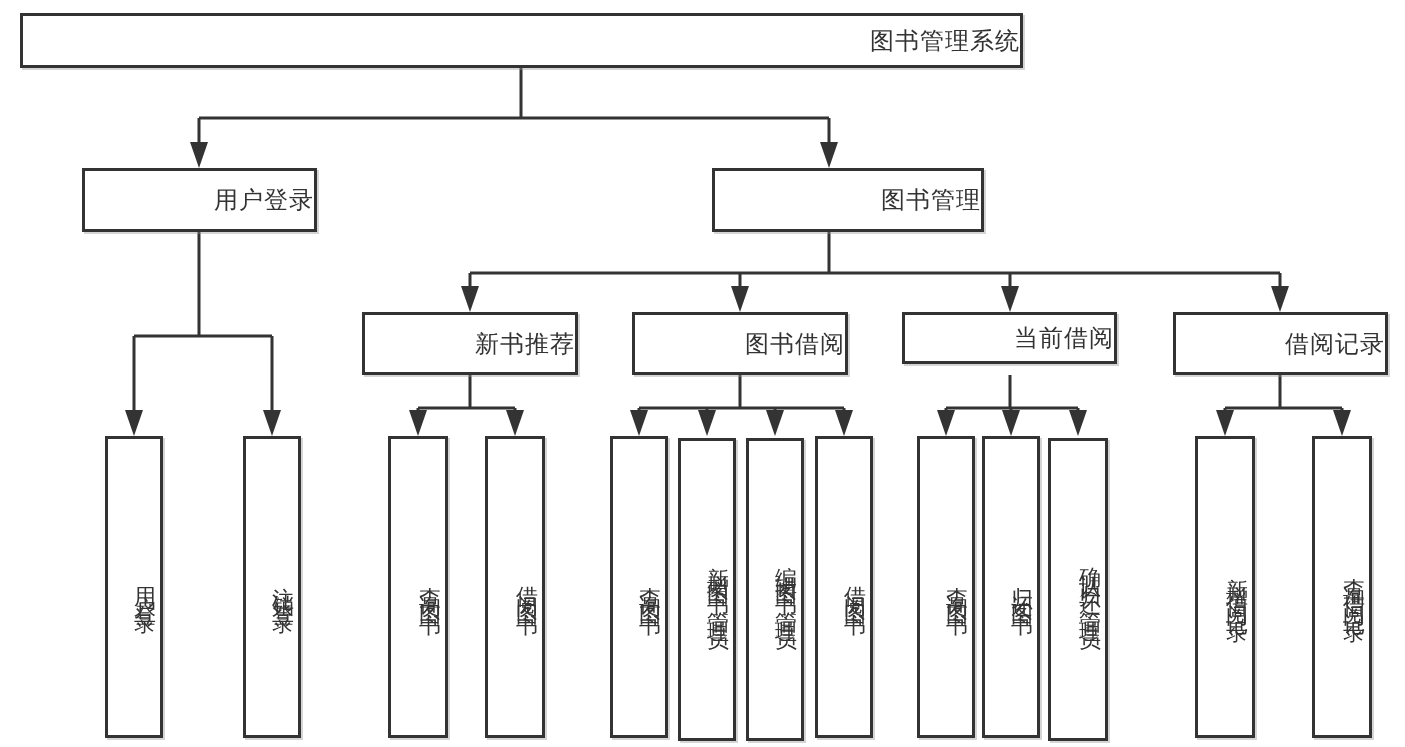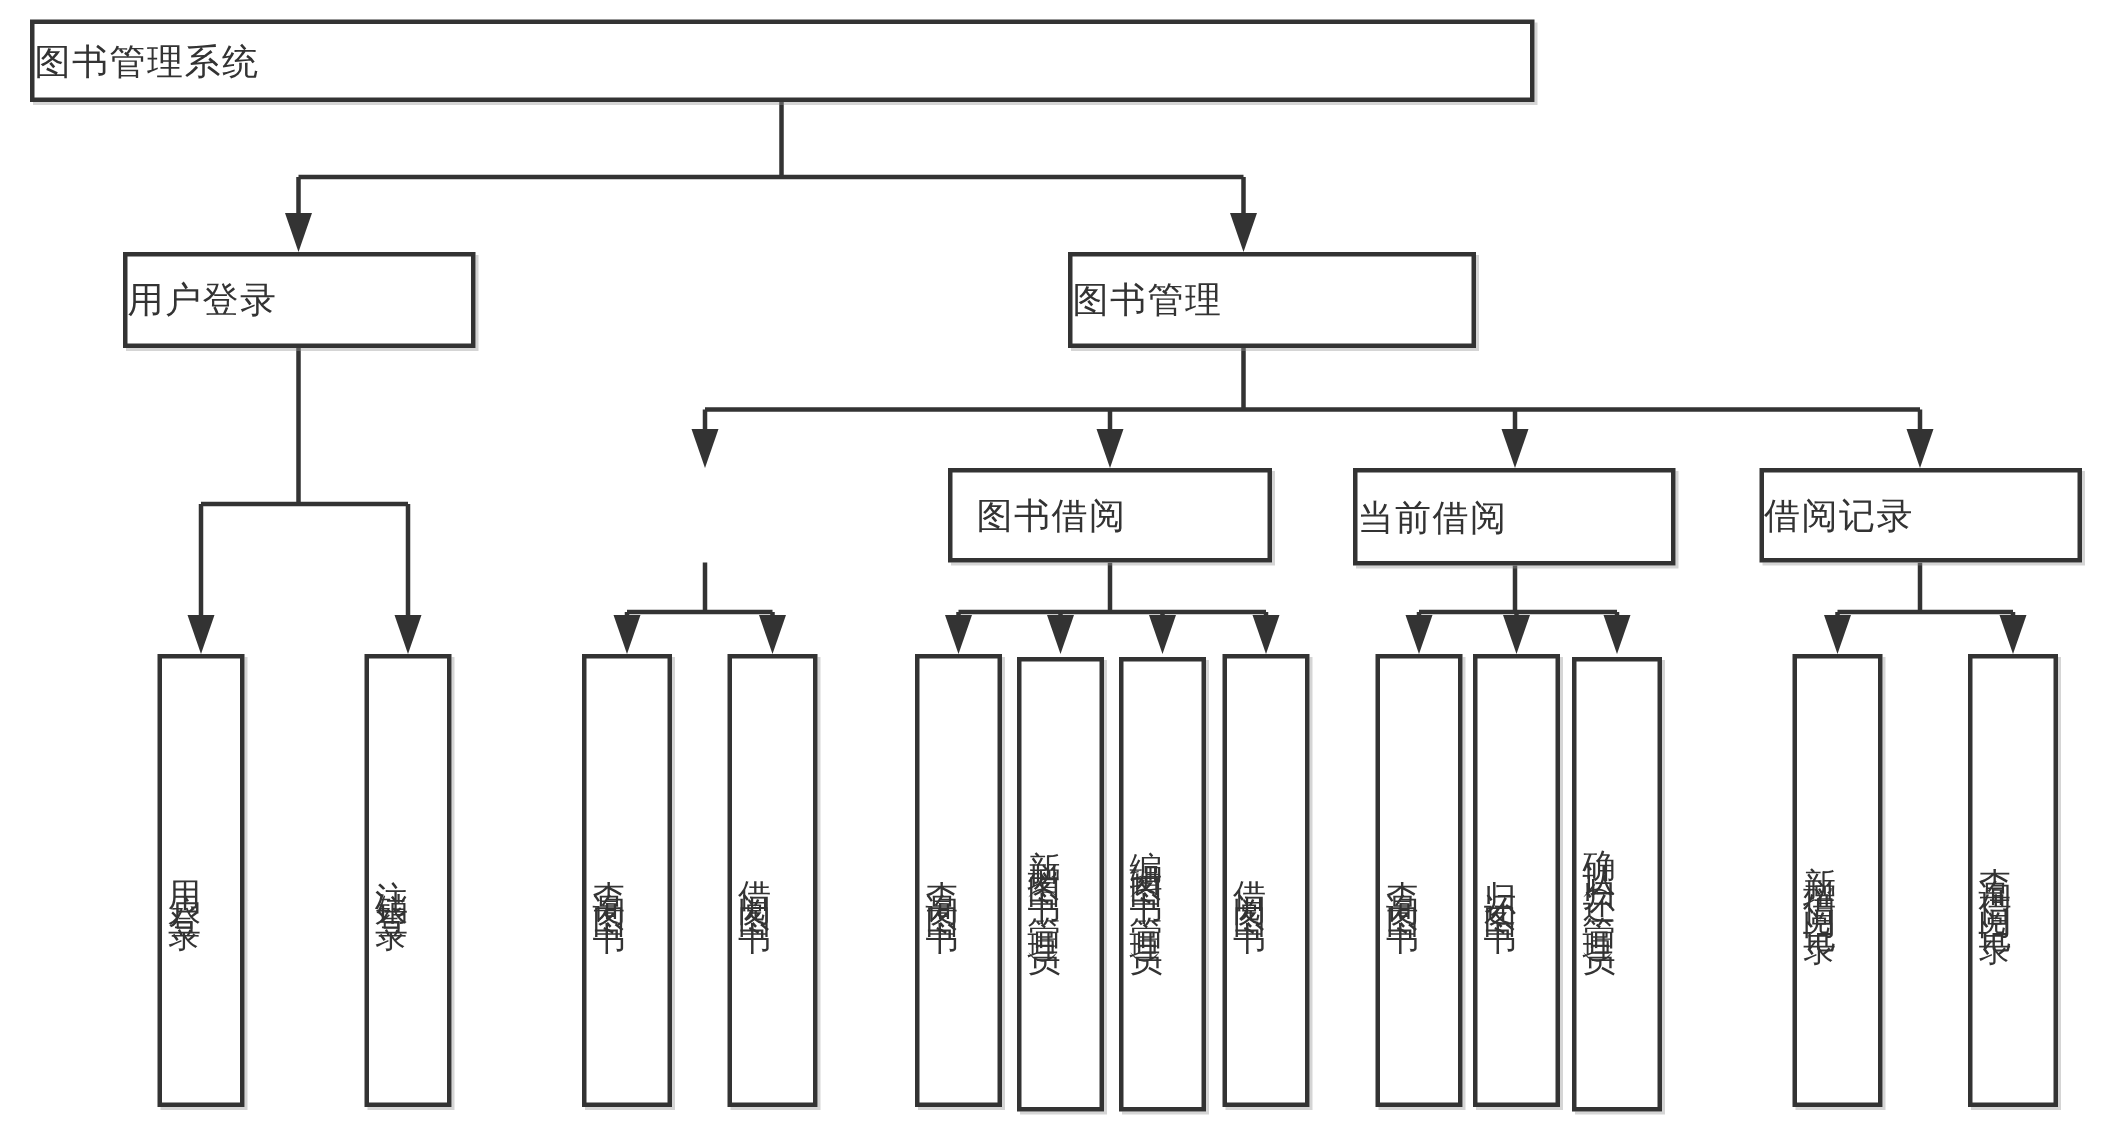--- a/index.html
+++ b/index.html
@@ -17,41 +17,41 @@
     width: 1405px; height: 747px;
     pointer-events: none;
   }
   .node {
     position: absolute;
     box-sizing: border-box;
     border: 3px solid #333333;
     background: #ffffff;
     display: flex;
     align-items: center;
-    justify-content: flex-start;
+    justify-content: flex-end;
     color: #333333;
     font-size: 24px;
     letter-spacing: 1px;
     box-shadow: 2px 2px 0 rgba(150,150,150,0.40);
     white-space: nowrap;
   }
   .leaf { font-size: 22px; }
   .leaf .vtext {
     writing-mode: vertical-rl;
     text-orientation: mixed;
     letter-spacing: 9px;
     white-space: nowrap;
   }
   
   .n-root  { left: 20px;   top: 13px;  width: 1003px; height: 55px; }
   .n-l2a   { left: 82px;   top: 168px; width: 235px;  height: 64px; }
   .n-l2b   { left: 712px;  top: 168px; width: 272px;  height: 64px; }
   .n-l3a   { left: 362px;  top: 312px; width: 216px;  height: 63px; }
   .n-l3b   { left: 632px;  top: 312px; width: 216px;  height: 63px; padding-left: 16px; }
-  .n-l3c   { left: 902px;  top: 312px; width: 215px;  height: 65px; }
+  .n-l3c   { left: 902px;  top: 312px; width: 215px;  height: 52px; }
   .n-l3d   { left: 1173px; top: 312px; width: 215px;  height: 63px; }
   .n-g1a { left: 105px;  top: 436px; width: 58px; height: 302px; }
   .n-g1b { left: 243px;  top: 436px; width: 58px; height: 302px; }
   .n-g2a { left: 388px;  top: 436px; width: 60px; height: 302px; }
   .n-g2b { left: 485px;  top: 436px; width: 60px; height: 302px; }
   .n-g3a { left: 610px;  top: 436px; width: 58px; height: 302px; }
   .n-g3b { left: 678px;  top: 438px; width: 58px; height: 303px; }
   .n-g3c { left: 746px;  top: 438px; width: 58px; height: 303px; }
   .n-g3d { left: 815px;  top: 436px; width: 58px; height: 302px; }
   .n-g4a { left: 917px;  top: 436px; width: 58px; height: 302px; }
@@ -117,20 +117,23 @@
     <span>图书管理系统</span>
   </div>
 
   <div class="node n-l2a">
     <span>用户登录</span>
   </div>
   <div class="node n-l2b">
     <span>图书管理</span>
   </div>
 
+  <div class="node n-l3a">
+    <span>新书推荐</span>
+  </div>
   <div class="node n-l3b">
     <span>图书借阅</span>
   </div>
   <div class="node n-l3c">
     <span>当前借阅</span>
   </div>
   <div class="node n-l3d">
     <span>借阅记录</span>
   </div>
 

